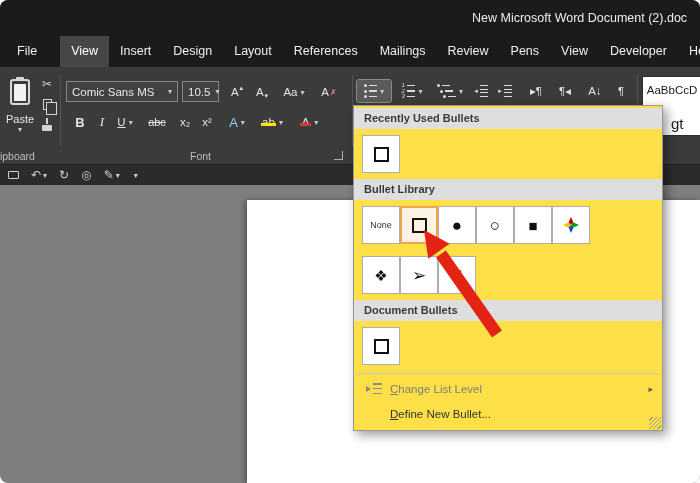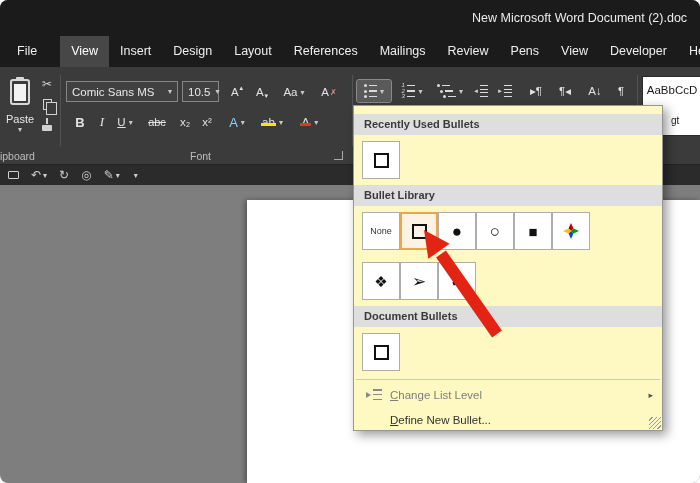--- a/index.html
+++ b/index.html
@@ -50,33 +50,33 @@
   .ind .tri { font-size:7px; }
   .stk { display:flex; flex-direction:column; gap:2.2px; }
   .stk i { display:block; width:8px; height:1.4px; background:#dcdcdc; }
 
   .fx-bar { position:absolute; left:3px; right:9px; bottom:2px; height:3.5px; }
   .launcher { position:absolute; width:9px; height:9px; border-left:1px solid #aaa; border-bottom:1px solid #aaa; transform:rotate(270deg); }
 
   
   .styles-card { position:absolute; left:642px; top:9px; width:60px; height:60px; background:#ffffff; border:1px solid #2c2c2c; }
   .styles-card .sample { display:block; text-align:center; margin-top:7px; font-size:11.5px; color:#1a1a1a; white-space:nowrap; }
-  .styles-card .partial { position:absolute; left:28px; top:38px; font-size:10px; color:#1a1a1a; }
+  .styles-card .partial { position:absolute; left:28px; top:38px; font-size:15px; color:#1a1a1a; }
 
   
   .qat { position:absolute; left:0; top:164px; width:700px; height:21px; background:#2b2b2b; border-top:1px solid #222; display:flex; align-items:center; gap:12px; padding-left:8px; color:#cfcfcf; font-size:12px; }
   .qat .dd { font-size:8px; margin-left:2px; }
   .win-icon { width:11px; height:8px; border:1px solid #cfcfcf; border-radius:1px; }
   .qat-item { display:flex; align-items:center; }
 
   
   .page { position:absolute; left:247px; top:200px; width:453px; height:283px; background:#ffffff; box-shadow:-2px 0 5px rgba(0,0,0,0.35); z-index:1; }
 
   
-  .panel { position:absolute; left:353px; top:105px; width:310px; height:326px; background:#fef9c3; border:1px solid #979797; box-shadow:4px 4px 10px rgba(0,0,0,0.4); z-index:40; padding-top:8px; font-size:11.5px; color:#333; }
+  .panel { position:absolute; left:353px; top:105px; width:310px; height:326px; background:#fde047; border:1px solid #979797; box-shadow:4px 4px 10px rgba(0,0,0,0.4); z-index:40; padding-top:2px; font-size:11.5px; color:#333; }
   .phead { height:21px; line-height:21px; padding-left:10px; background:#dedede; font-weight:bold; font-size:11px; color:#3a3a3a; }
   .prow { display:flex; gap:0; padding:6px 0 6px 8px; height:50px; }
   .bopt { width:38px; height:38px; background:#fff; border:1px solid #adadad; display:flex; align-items:center; justify-content:center; }
   .bopt.sel { border:2px solid #f0a54a; background:#fdf3e4; }
   .hsq { width:15px; height:15px; border:2.5px solid #111; }
   .bglyph { font-size:17px; color:#111; line-height:1; }
   .none-label { font-size:9px; color:#333; }
   .psep { height:1px; background:#c9c9c9; margin:2px 2px 2px 2px; }
   .menu-item { height:25px; display:flex; align-items:center; padding:0 10px; position:relative; }
   .mi-icon-box { width:20px; display:flex; justify-content:center; }

